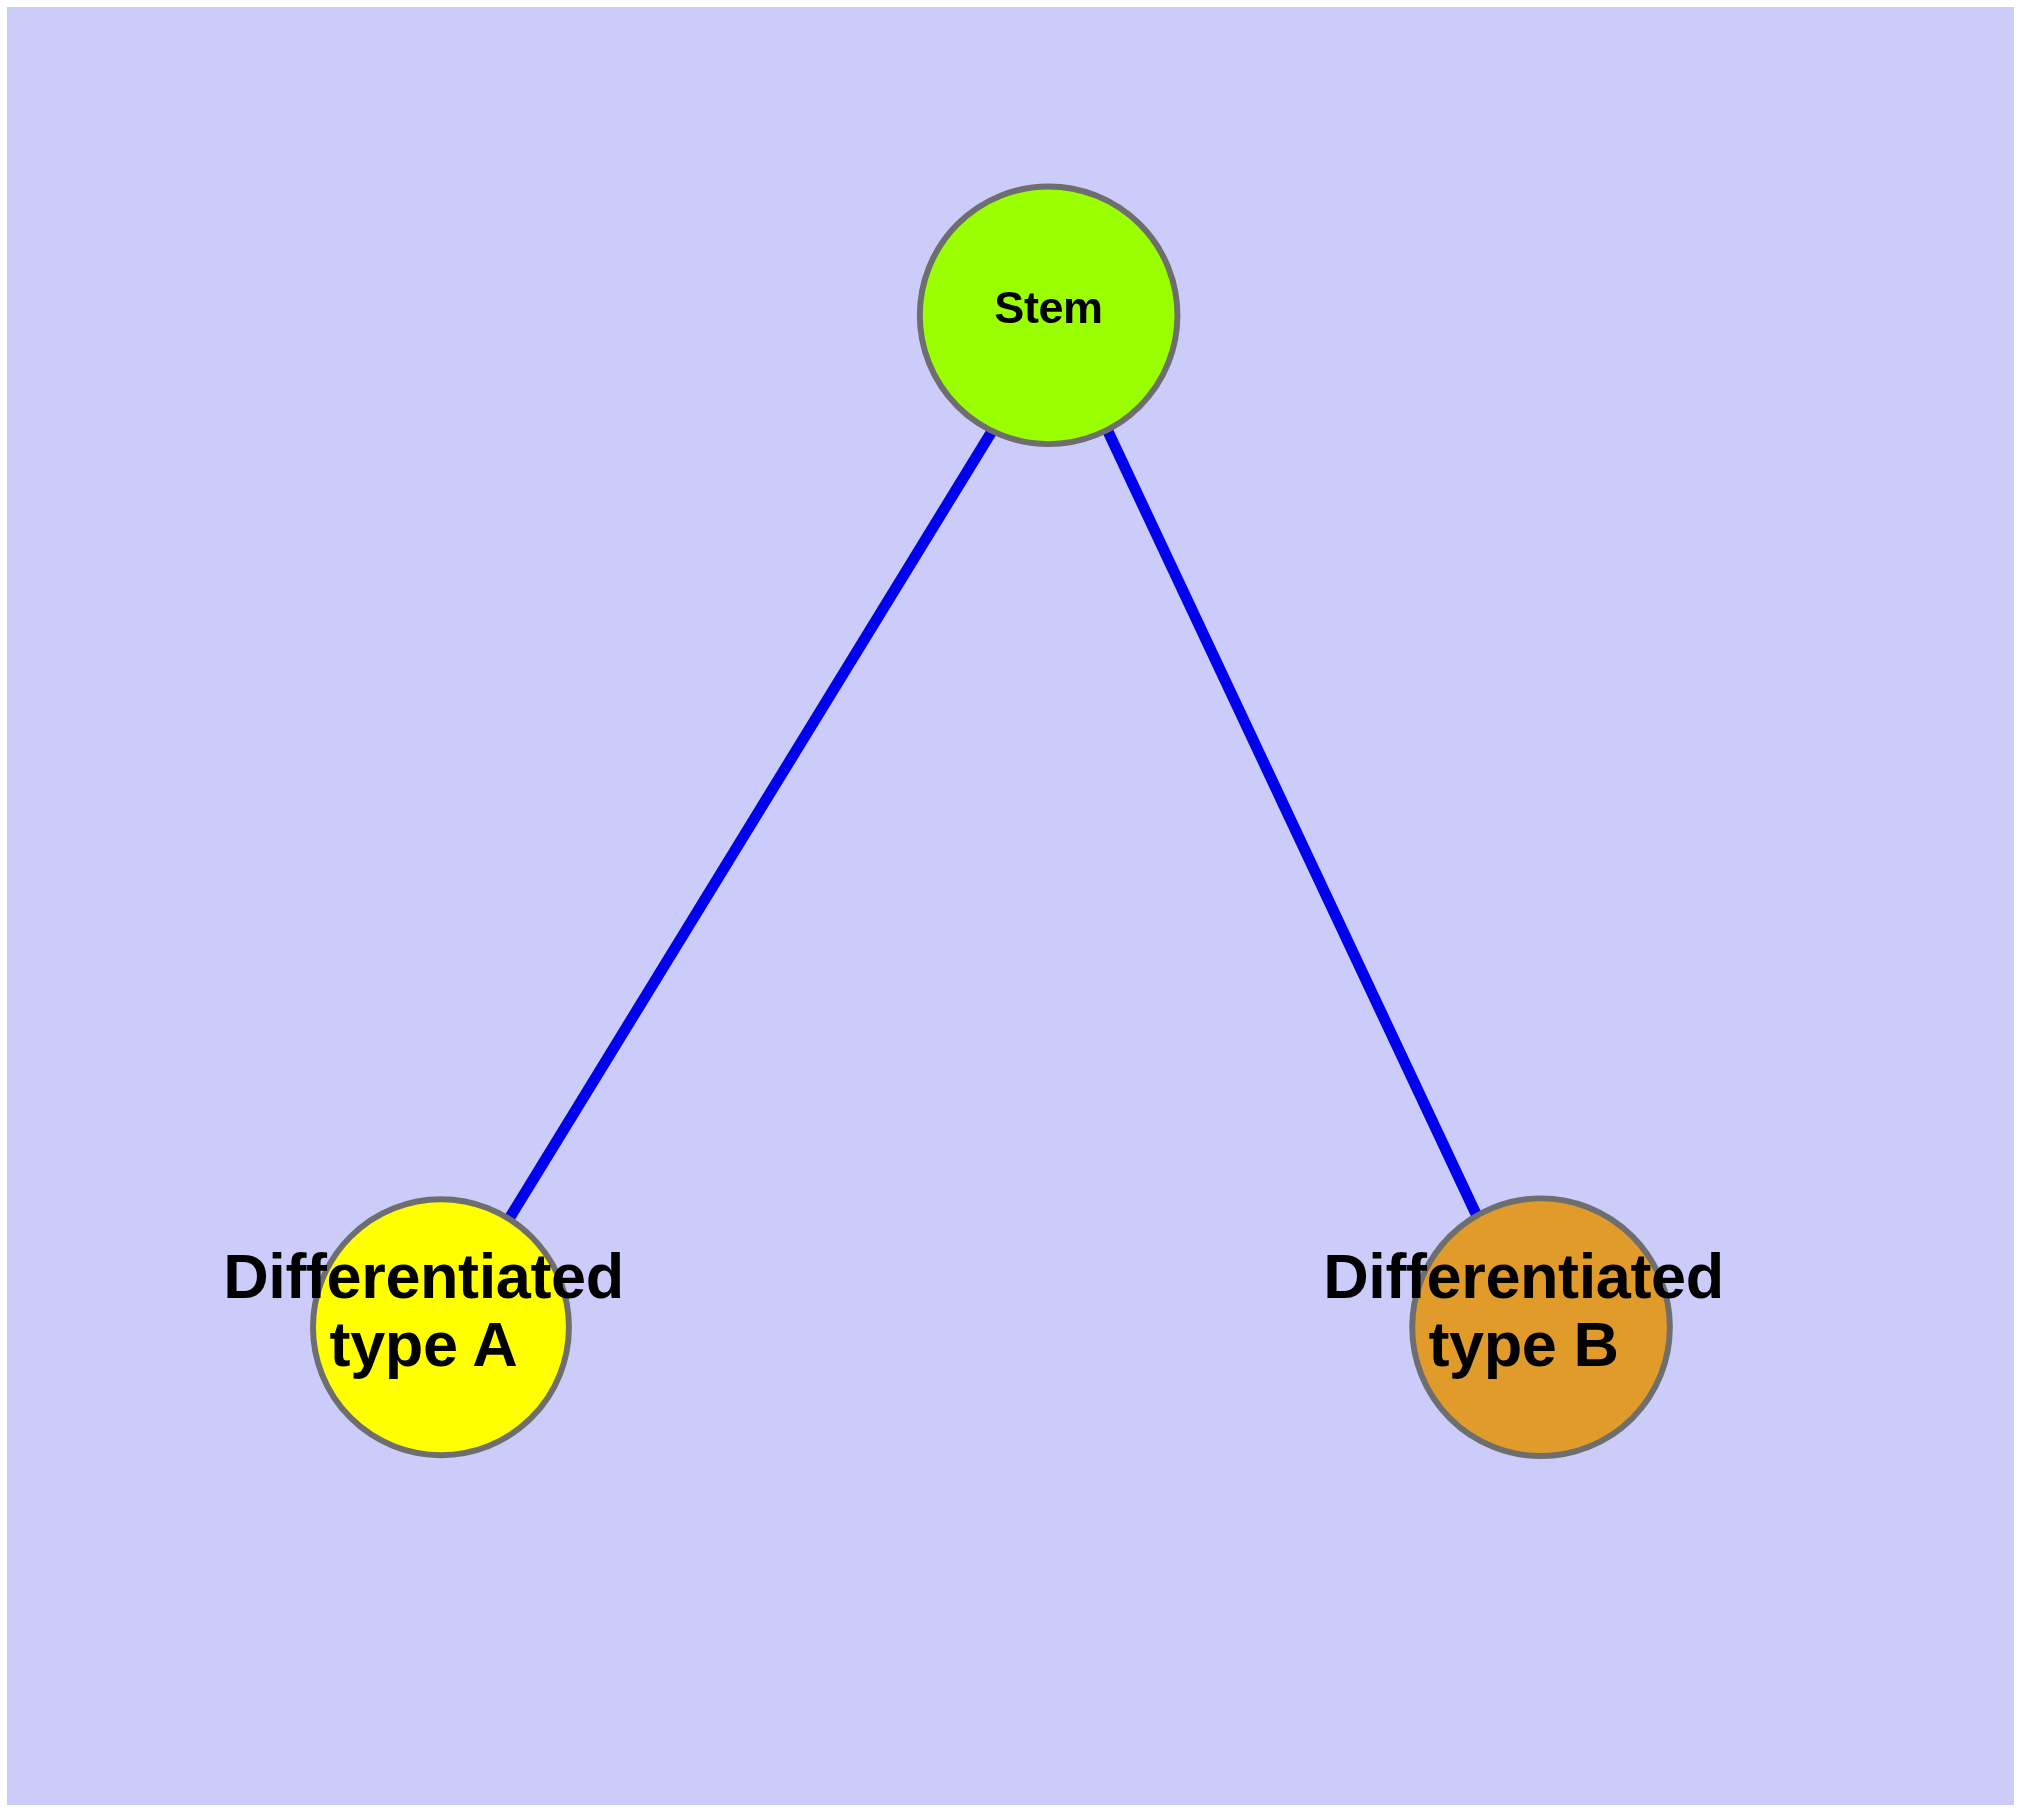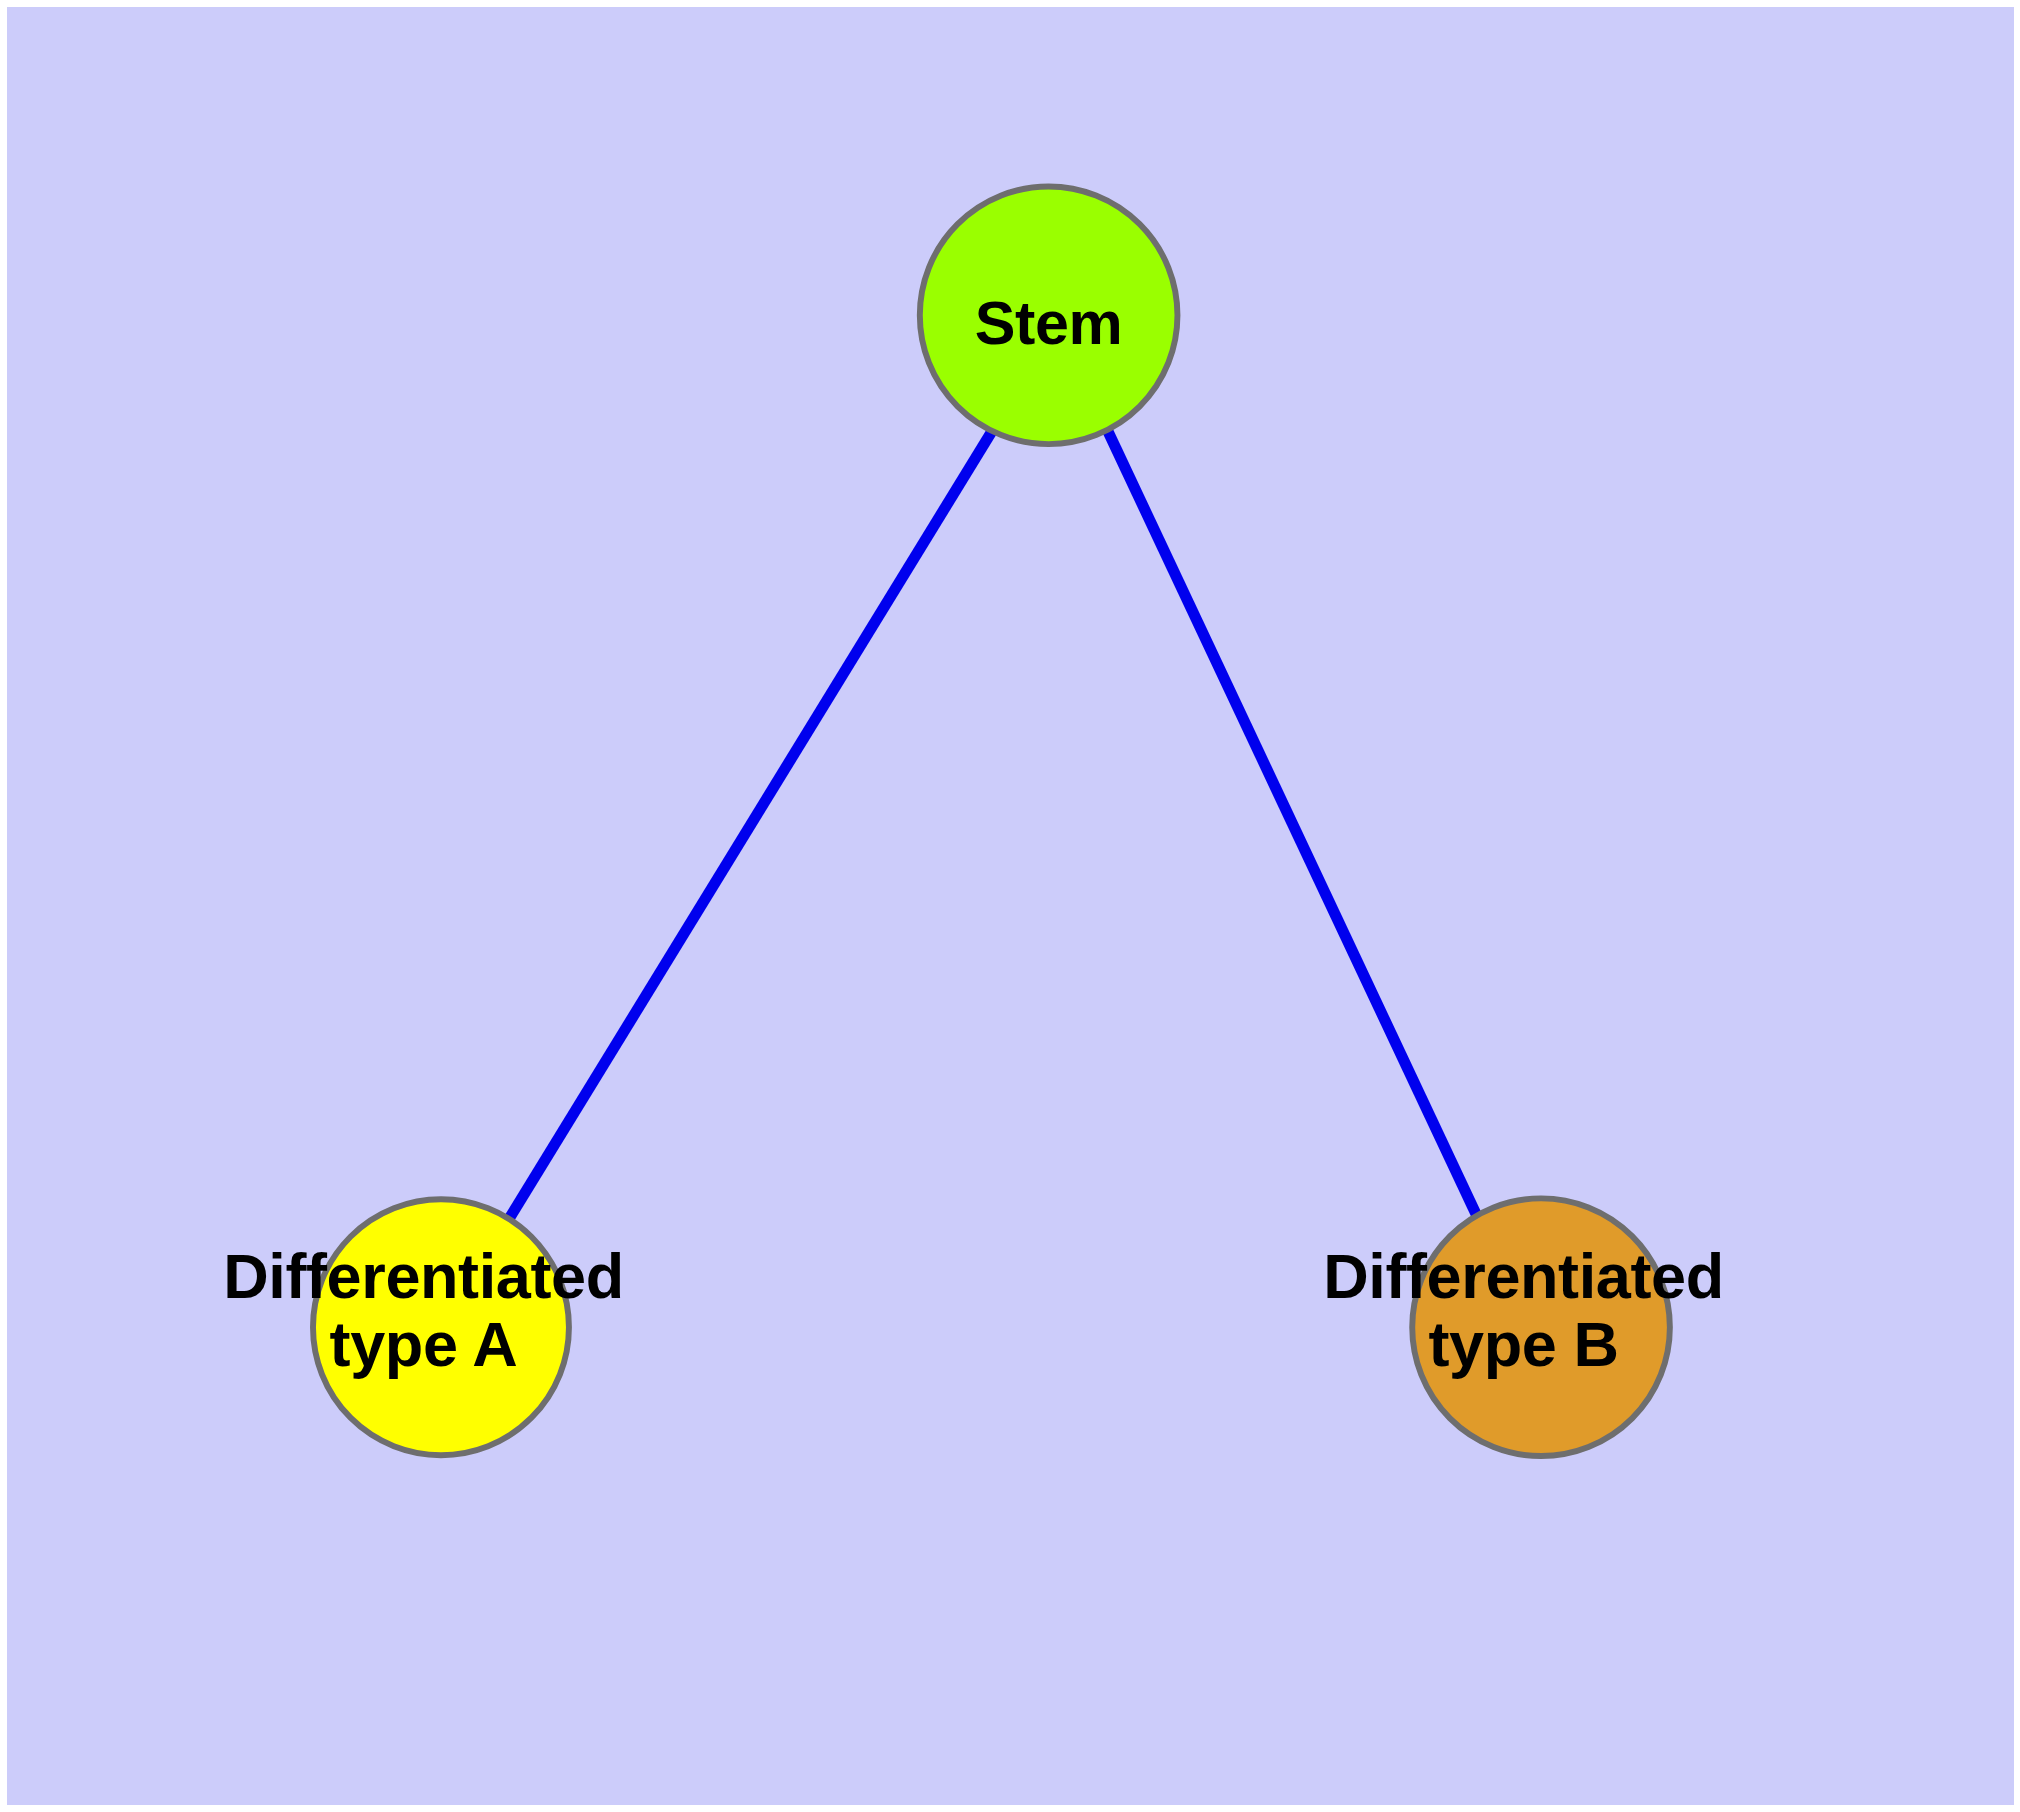--- a/index.html
+++ b/index.html
@@ -45,23 +45,23 @@
     text-align: center;
     font-family: "Liberation Sans", sans-serif;
     font-weight: bold;
     color: #000000;
     white-space: pre;
     line-height: 1.08;
     letter-spacing: -0.4px;
     pointer-events: none;
   }
   #label-stem {
-    font-size: 61px;
+    font-size: 45px;
     left: 794px;
-    top: 291px;
+    top: 284px;
     width: 509px;
   }
   #label-diff-a {
     font-size: 63px;
     left: 165px;
     top: 1242px;
     width: 517px;
   }
   #label-diff-b {
     font-size: 63px;

